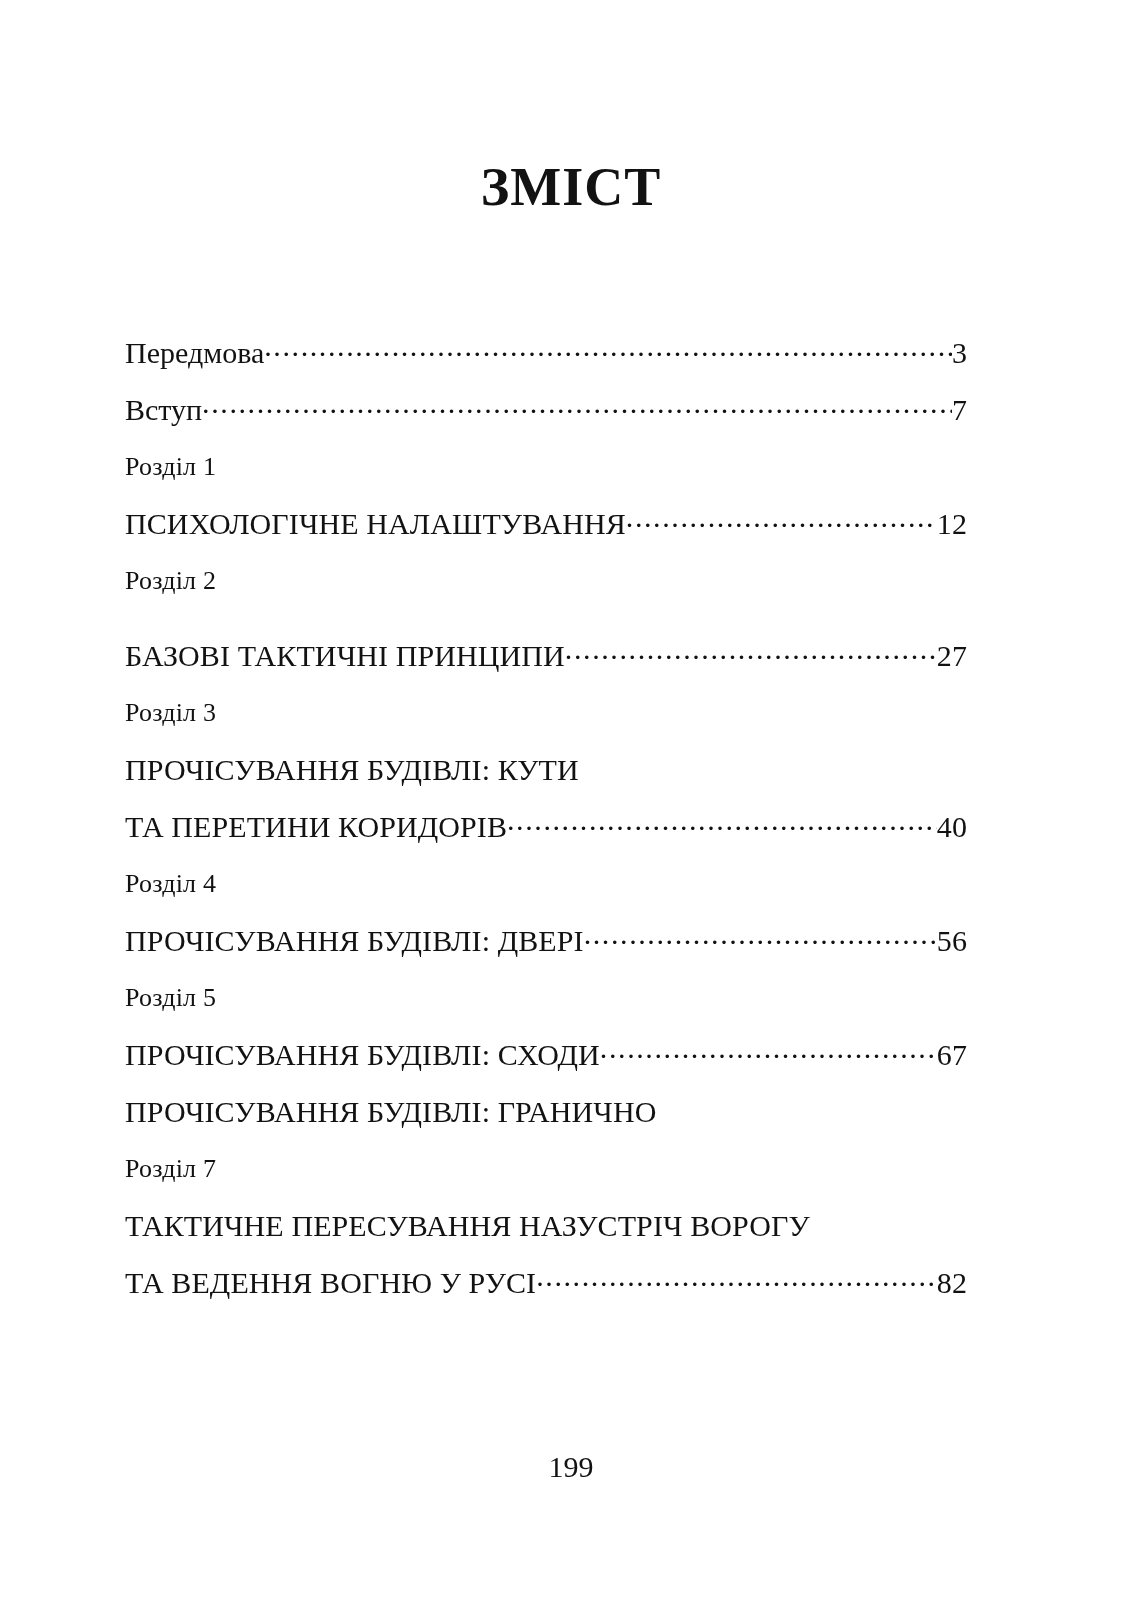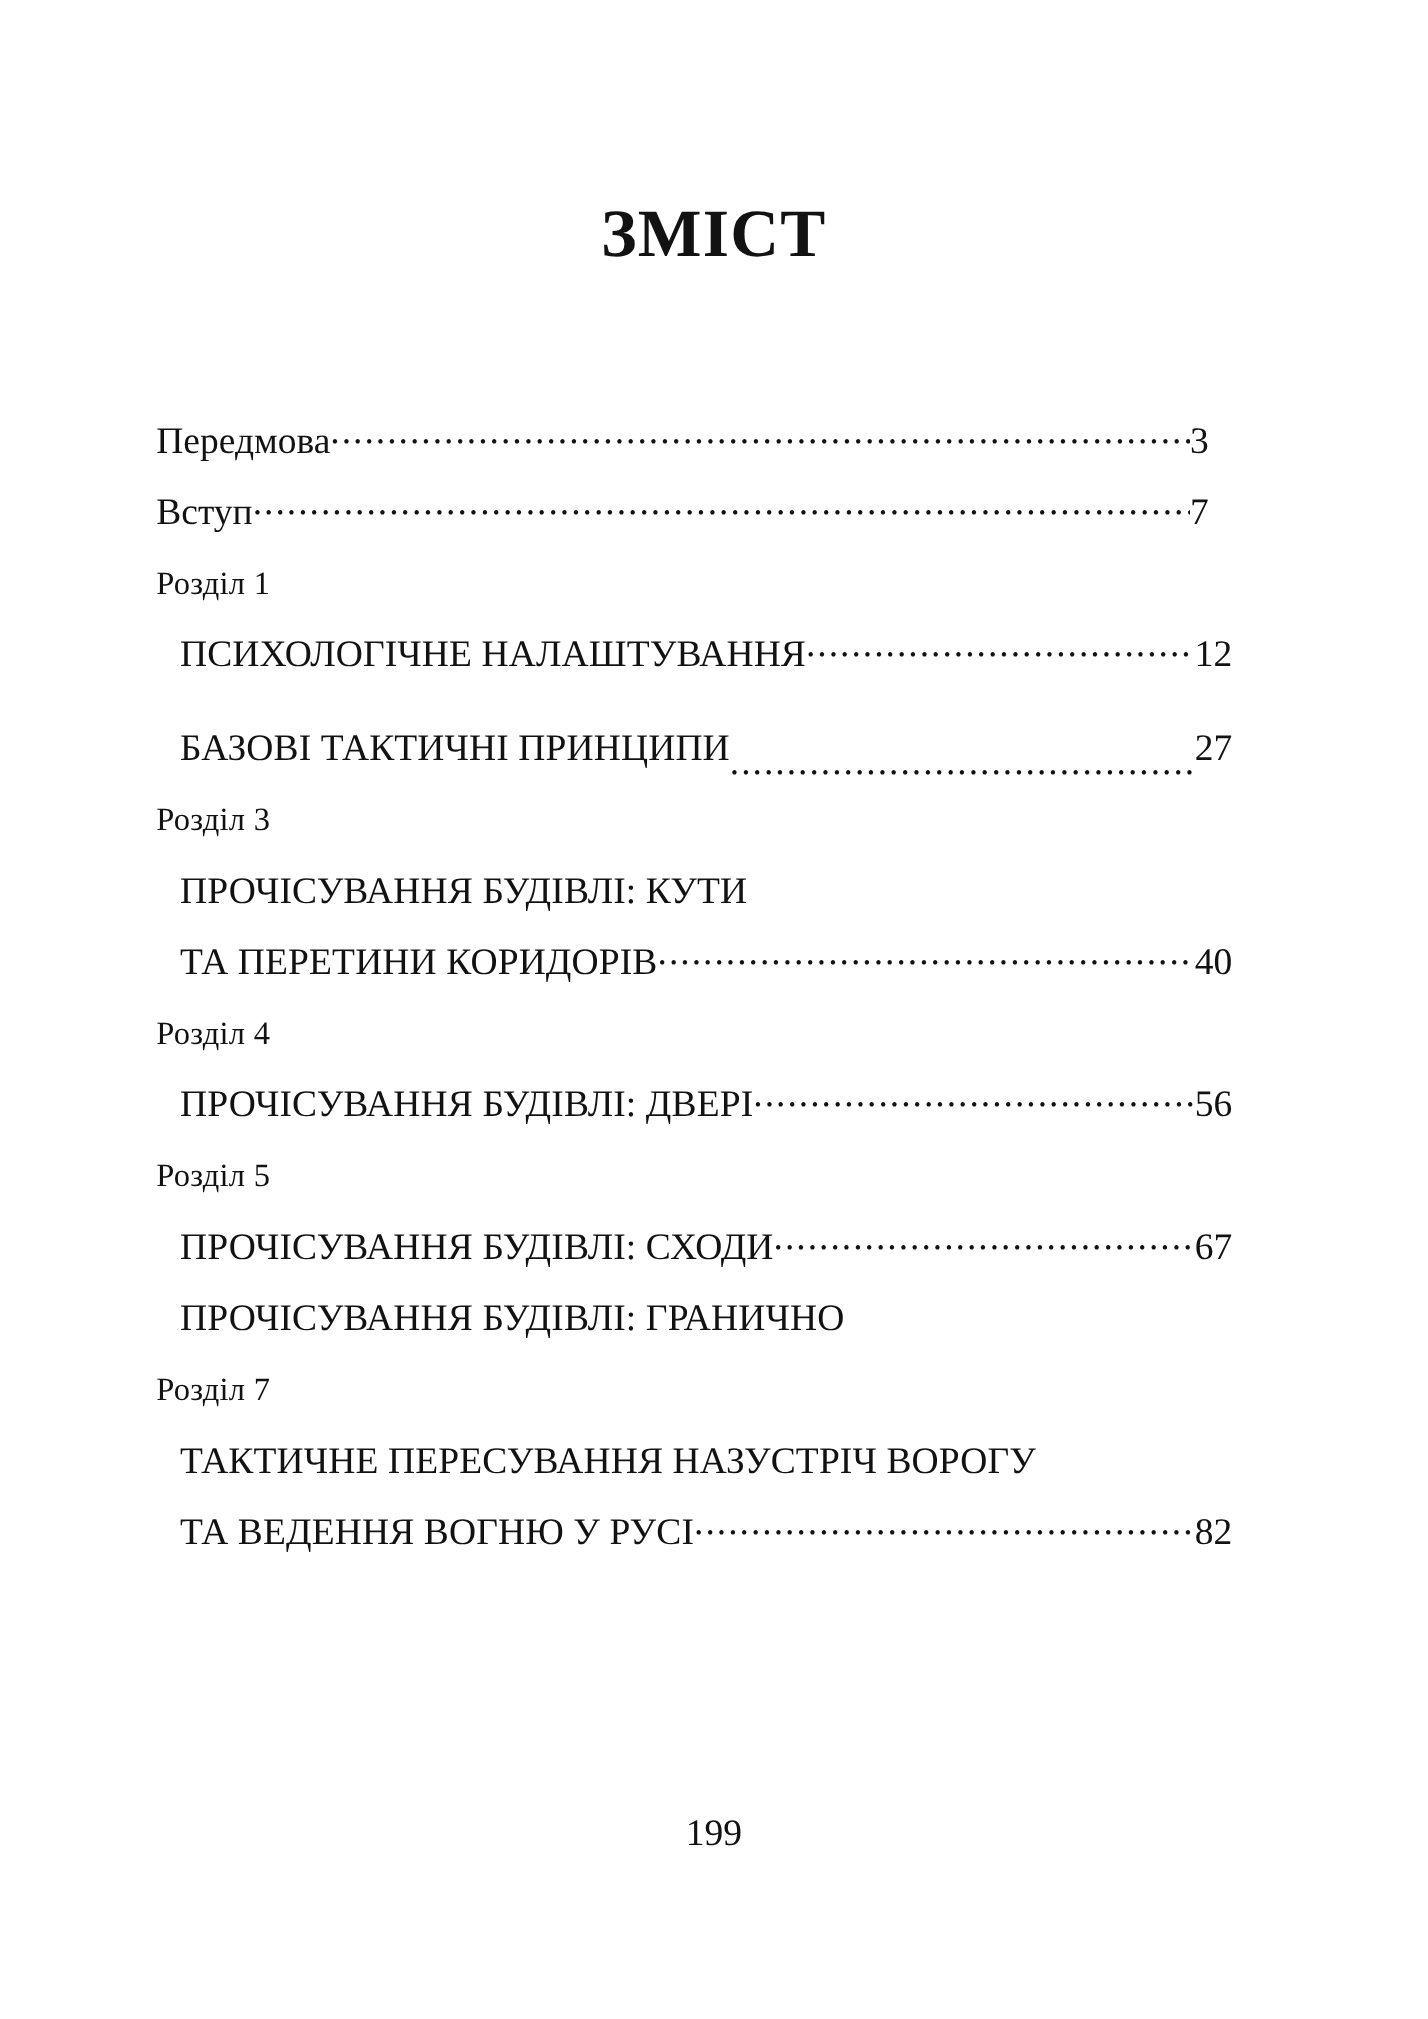--- a/index.html
+++ b/index.html
@@ -51,26 +51,24 @@
   }
 
   .toc-line.chapter-label {
     font-weight: normal;
     font-size: 26px;
     letter-spacing: 0.2px;
   }
 
   .toc-line.caps {
     letter-spacing: 0.1px;
-    margin-left: 19px;
   }
 
   .toc-line.gap-before {
     margin-top: 18px;
-    align-items: flex-end;
   }
 
   .entry-text {
     flex: 0 0 auto;
   }
 
   .leader {
     flex: 1 1 auto;
     overflow: hidden;
     margin: 0 0 0 0;
@@ -124,20 +122,23 @@
         <span class="page-num">7</span>
       </div>
       <div class="toc-line chapter-label">
         <span class="entry-text">Розділ 1</span>
       </div>
       <div class="toc-line caps">
         <span class="entry-text">ПСИХОЛОГІЧНЕ НАЛАШТУВАННЯ</span>
         <span class="leader"></span>
         <span class="page-num">12</span>
       </div>
+      <div class="toc-line chapter-label">
+        <span class="entry-text">Розділ 2</span>
+      </div>
       <div class="toc-line caps gap-before">
         <span class="entry-text">БАЗОВІ ТАКТИЧНІ ПРИНЦИПИ</span>
         <span class="leader"></span>
         <span class="page-num">27</span>
       </div>
       <div class="toc-line chapter-label">
         <span class="entry-text">Розділ 3</span>
       </div>
       <div class="toc-line caps">
         <span class="entry-text">ПРОЧІСУВАННЯ БУДІВЛІ: КУТИ</span>

